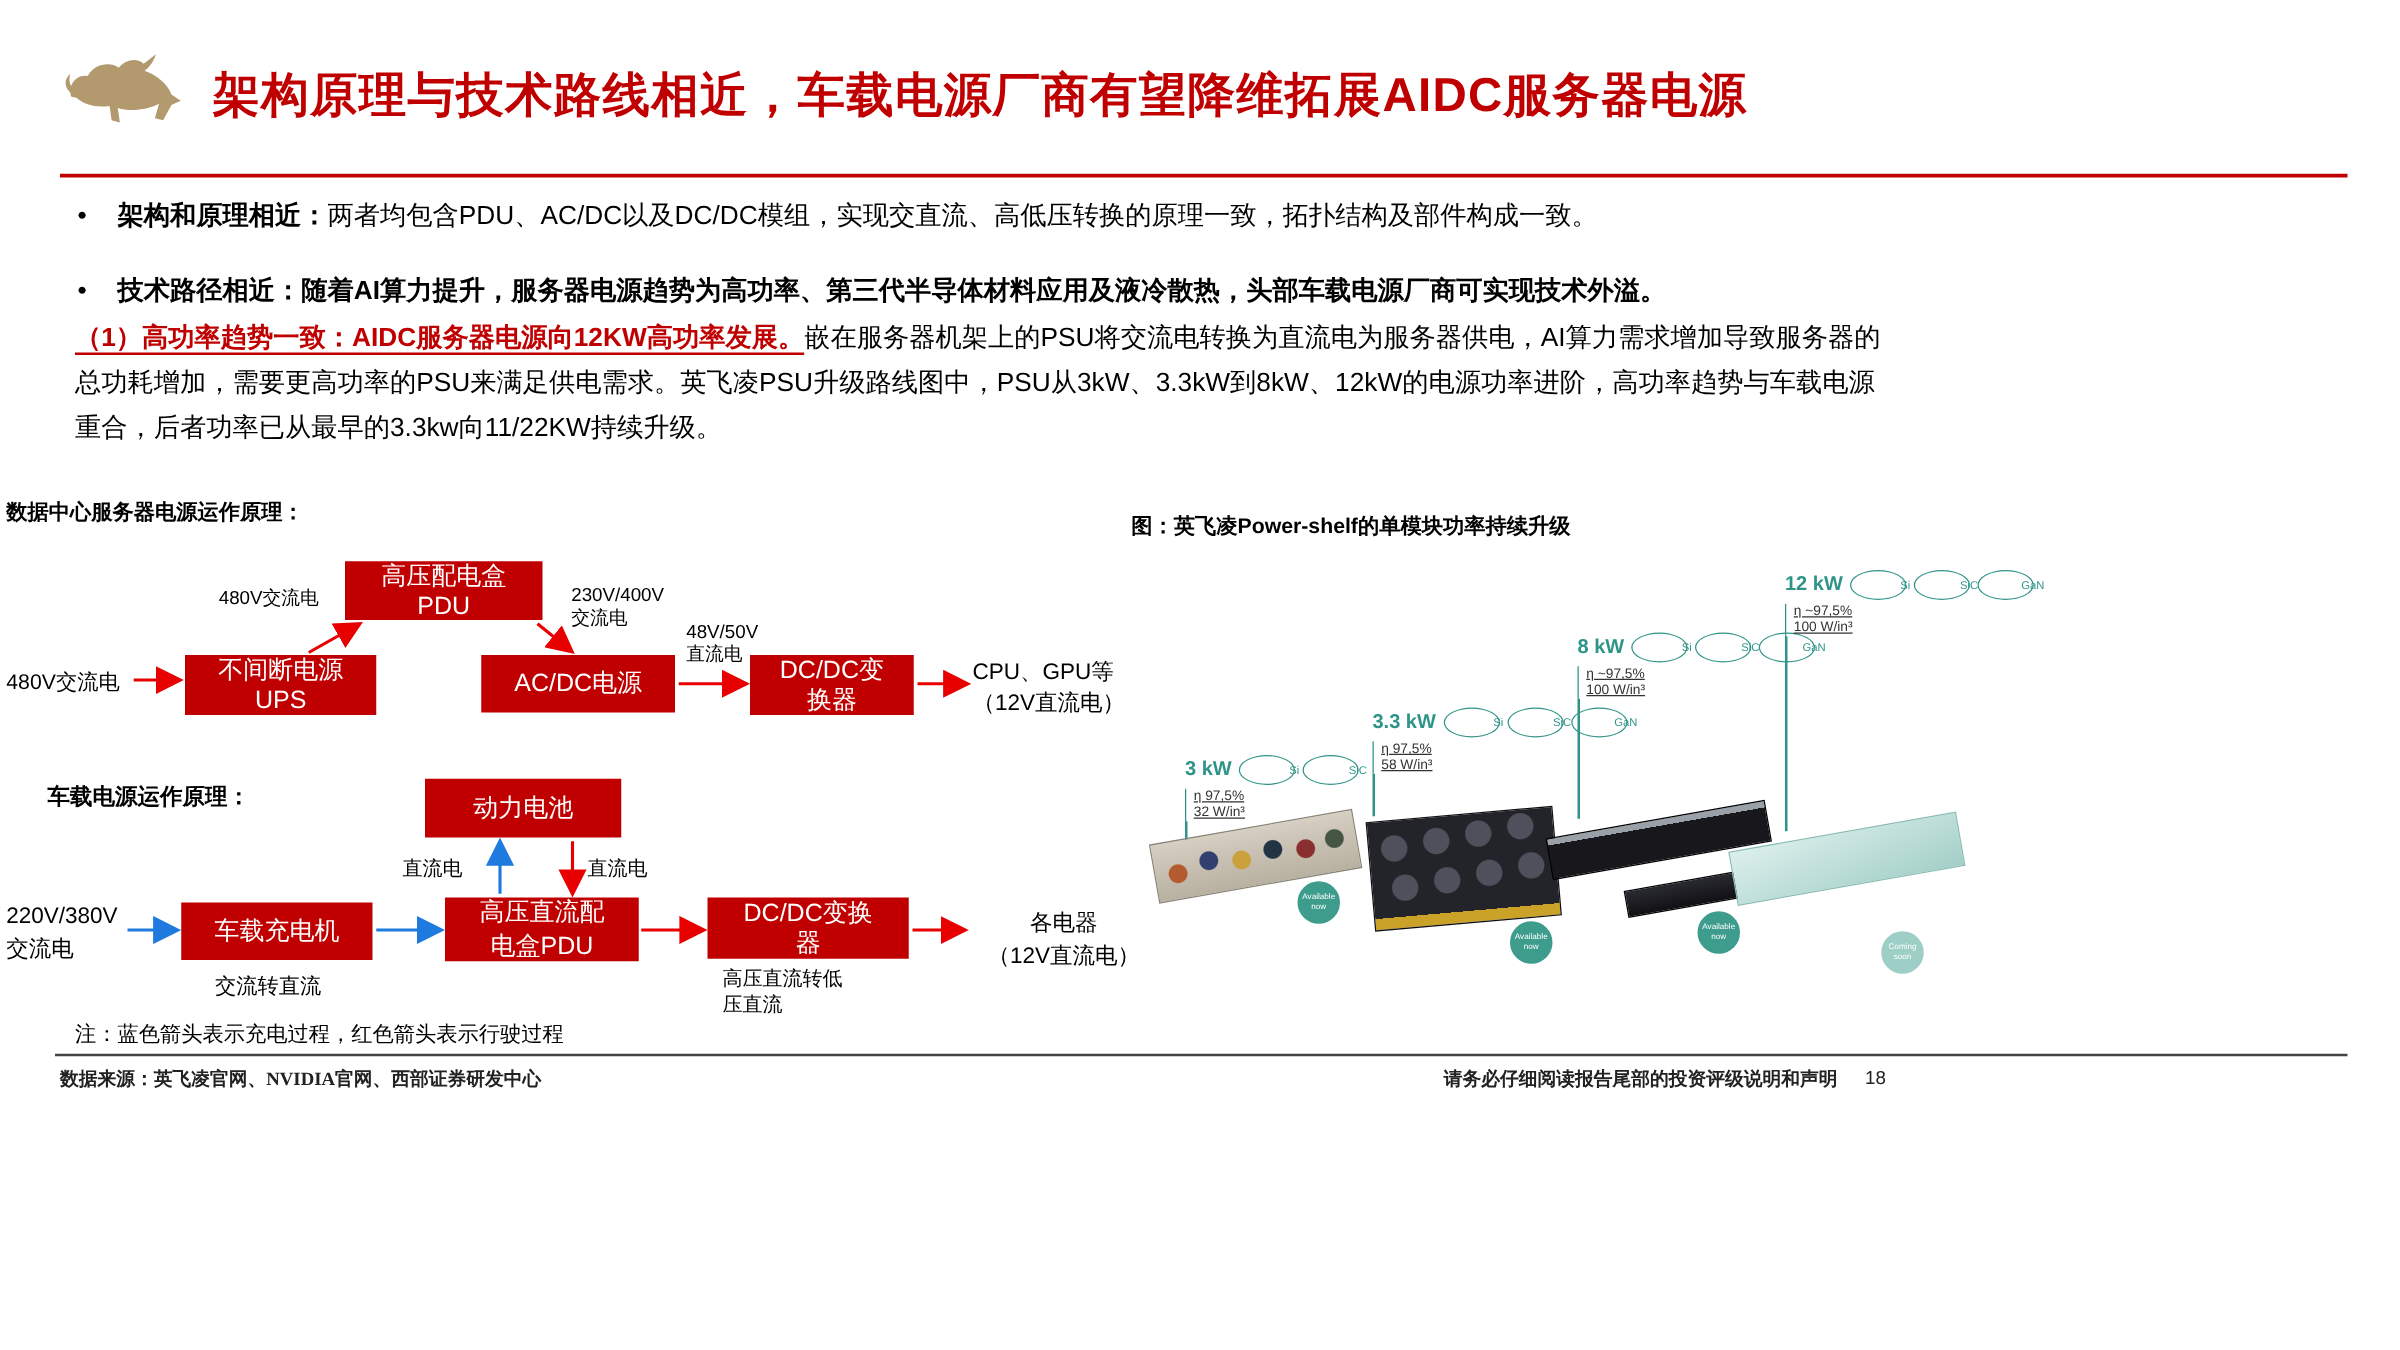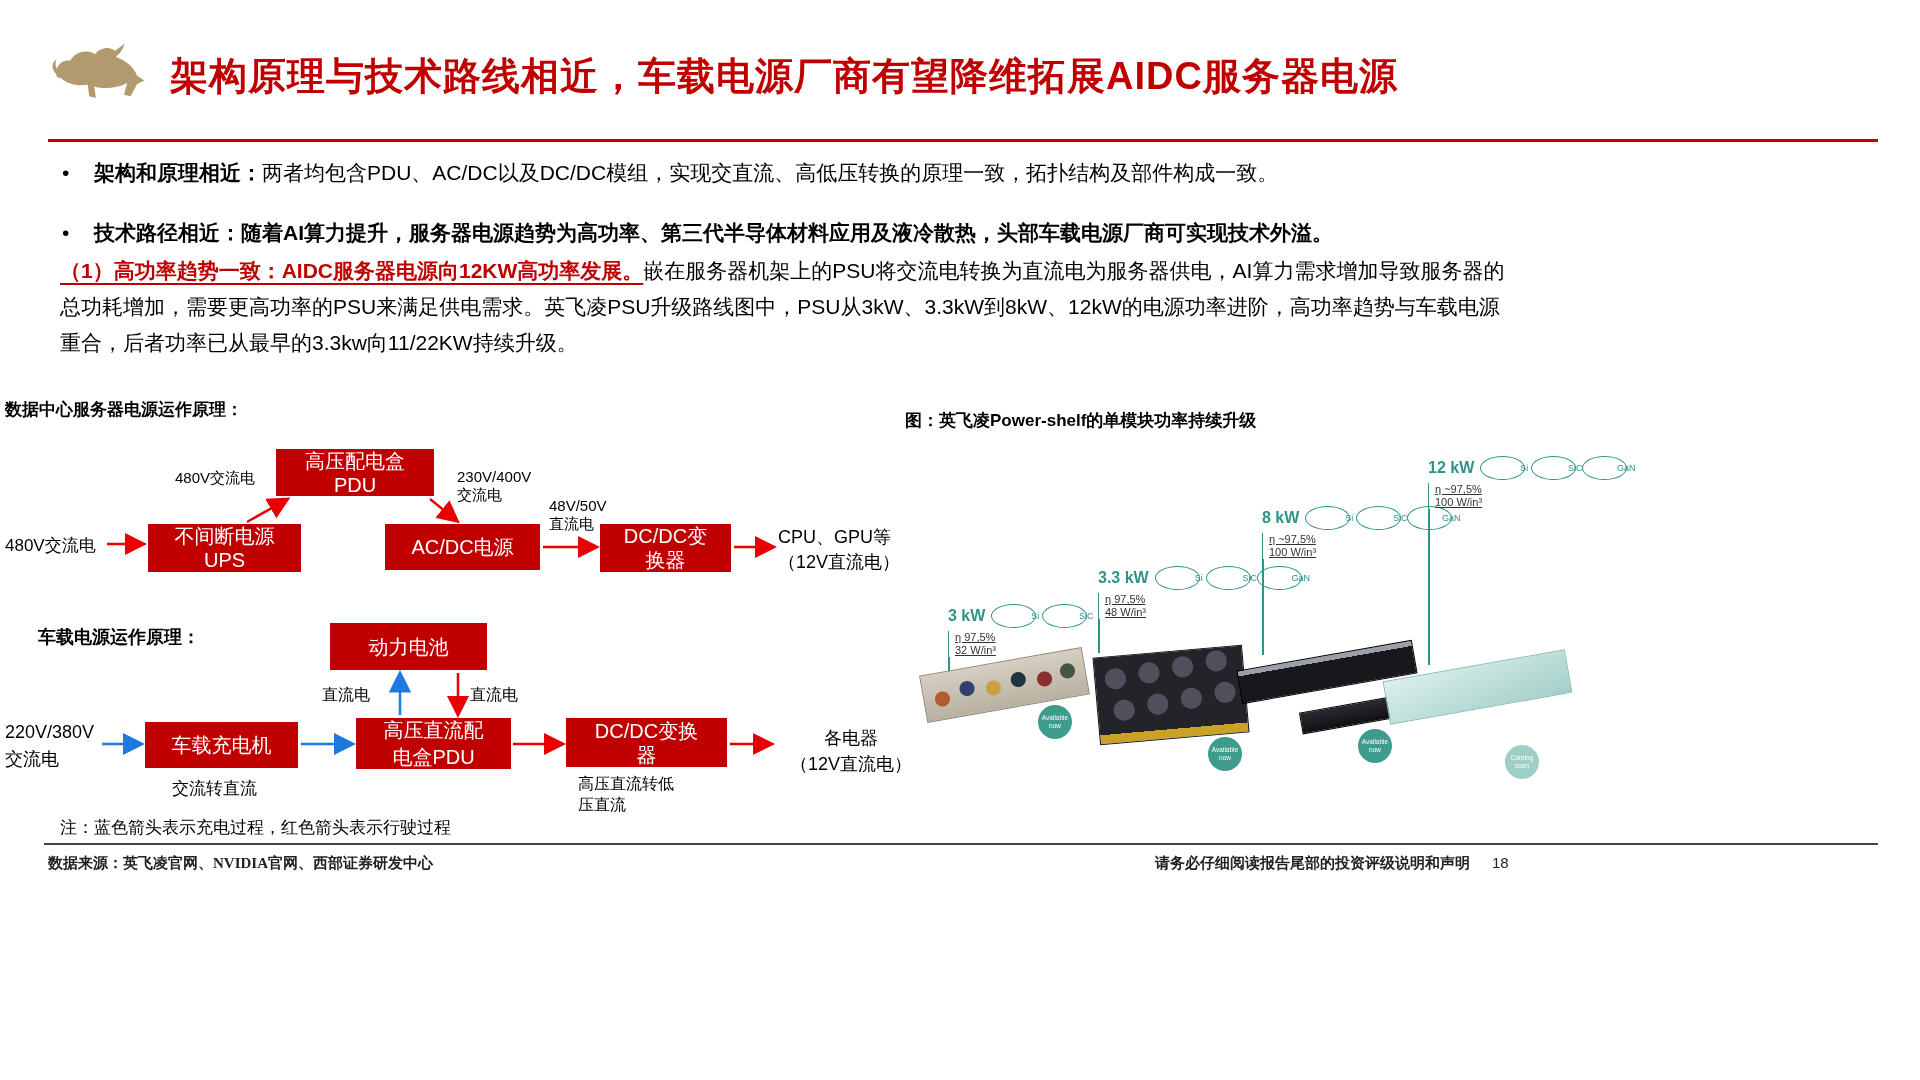--- a/index.html
+++ b/index.html
@@ -131,21 +131,21 @@
     <span>换器</span>
   </div>
 
   <div class="lbl" style="left:778px; top:512px; font-size:18px; line-height:25px;">
     <div>CPU、GPU等</div>
     <div>（12V直流电）</div>
   </div>
 
   <div class="sec-title" style="left:38px; top:612px; font-size:18px;">车载电源运作原理：</div>
 
-  <div class="box-red" style="left:330px; top:610px; width:157px; height:47px;">
+  <div class="box-red" style="left:340px; top:610px; width:157px; height:47px;">
     <span>动力电池</span>
   </div>
 
   <div class="lbl" style="left:322px; top:672px; font-size:16px;">直流电</div>
   <div class="lbl" style="left:470px; top:672px; font-size:16px;">直流电</div>
 
   <div class="lbl" style="left:5px; top:706px; font-size:18px; line-height:27px;">
     <div>220V/380V</div>
     <div>交流电</div>
   </div>
@@ -205,21 +205,21 @@
 
   <div class="ann" style="left:1098px; top:552px;">
     <div class="ann-top">
       <span class="power">3.3 kW</span>
       <span class="chip">Si</span>
       <span class="chip">SiC</span>
       <span class="chip">GaN</span>
     </div>
     <div class="ann-stats">
       <div>η 97,5%</div>
-      <div>48 W/in³</div>
+      <div>58 W/in³</div>
     </div>
   </div>
   <div class="drop" style="left:1098px; top:606px; height:34px;"></div>
   <div class="board" style="left:1096px; top:638px; width:150px; height:88px; transform:rotate(-5deg); border:1px solid #101014;
               background:
                 radial-gradient(circle at 20px 22px, #50505c 10px, transparent 11px),
                 radial-gradient(circle at 54px 19px, #50505c 10px, transparent 11px),
                 radial-gradient(circle at 88px 16px, #50505c 10px, transparent 11px),
                 radial-gradient(circle at 122px 13px, #50505c 10px, transparent 11px),
                 radial-gradient(circle at 26px 54px, #50505c 10px, transparent 11px),

